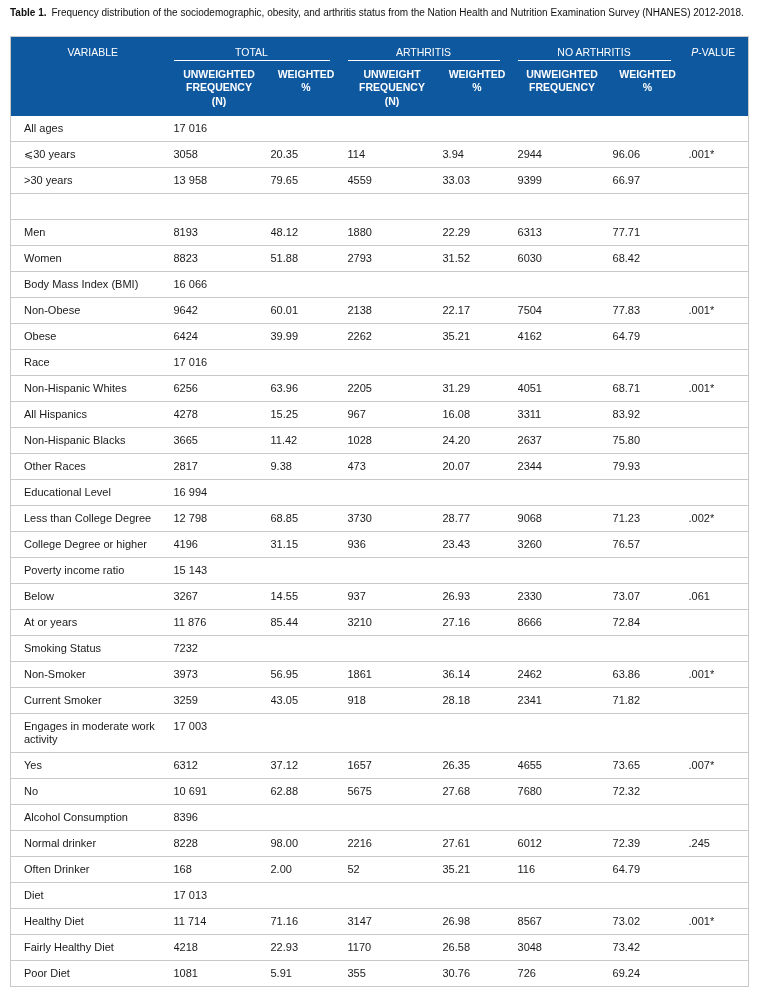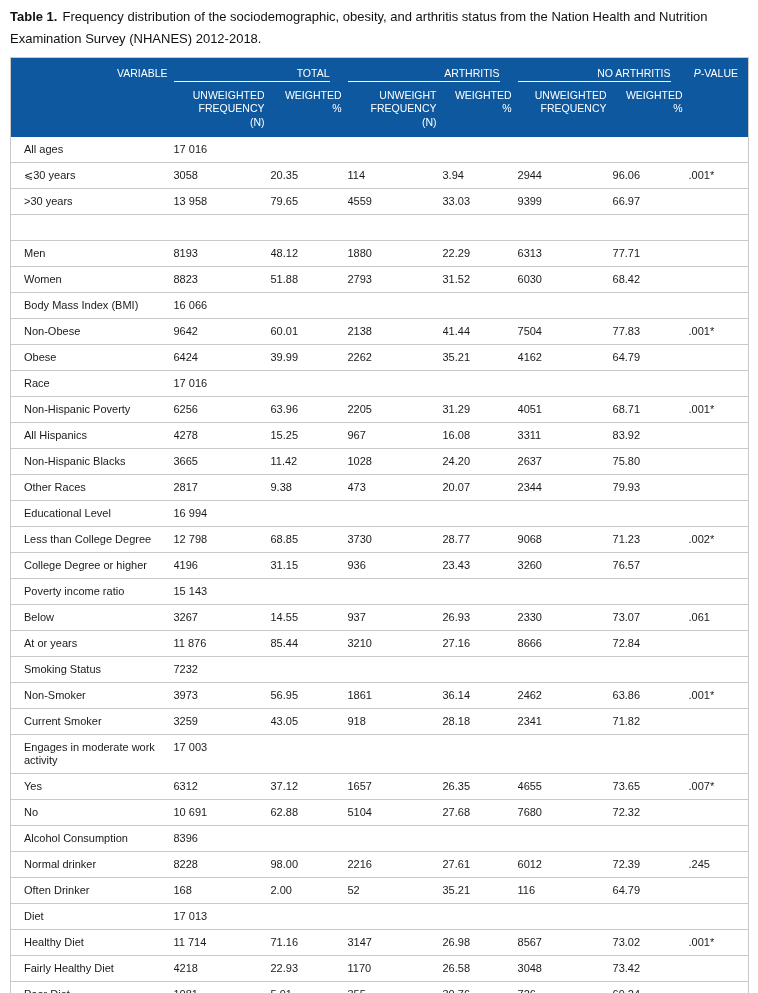--- a/index.html
+++ b/index.html
@@ -11,51 +11,52 @@
   *{box-sizing:border-box;}
   html,body{margin:0;padding:0;background:#ffffff;}
   body{
     width:758px;
     font-family:"Liberation Sans","DejaVu Sans",sans-serif;
     color:var(--text,#1a1a1a);
   }
   .page{padding:6px 10px 0 10px;width:758px;}
 
   
-  .caption{font-size:13px;line-height:22px;color:#111;margin:0 0 7px 0;}
+  .caption{font-size:10px;line-height:13px;color:#111;margin:0 0 17px 0;}
   .caption-label{font-weight:bold;margin-right:5px;}
 
   
   table.freq{
     width:738px;
     border-collapse:collapse;
     table-layout:fixed;
     border:1px solid var(--row_border,#c9c9c9);
   }
   thead th{
     background:var(--header_bg,#0e58a0);
     color:var(--header_text,#ffffff);
     font-weight:normal;
     font-size:10.5px;
     line-height:13.5px;
-    text-align:right;
+    text-align:center;
     vertical-align:top;
     padding:9px 6px 8px 0;
   }
   thead tr.group-row th{padding-bottom:0;}
   thead th.var-th{padding-left:7px;}
   thead th.p-th{padding-right:10px;}
   .group-label{
     border-bottom:1px solid var(--header_text,#ffffff);
     padding-bottom:0;
     margin-right:12px;
   }
   thead tr.sub-row th{
     padding-top:7px;
     white-space:pre-line;
+    font-weight:bold;
   }
   .italic{font-style:italic;}
 
   tbody td{
     font-size:11px;
     line-height:13px;
     color:var(--text,#1a1a1a);
     vertical-align:top;
     padding:6px 6px 6px 0;
     border-bottom:1px solid var(--row_border,#c9c9c9);
@@ -182,21 +183,21 @@
       <td></td>
       <td></td>
       <td></td>
       <td></td>
     </tr>
         <tr>
       <td>Non-Obese</td>
       <td>9642</td>
       <td>60.01</td>
       <td>2138</td>
-      <td>41.44</td>
+      <td>22.17</td>
       <td>7504</td>
       <td>77.83</td>
       <td>.001*</td>
     </tr>
         <tr>
       <td>Obese</td>
       <td>6424</td>
       <td>39.99</td>
       <td>2262</td>
       <td>35.21</td>
@@ -208,21 +209,21 @@
       <td>Race</td>
       <td>17 016</td>
       <td></td>
       <td></td>
       <td></td>
       <td></td>
       <td></td>
       <td></td>
     </tr>
         <tr>
-      <td>Non-Hispanic Poverty</td>
+      <td>Non-Hispanic Whites</td>
       <td>6256</td>
       <td>63.96</td>
       <td>2205</td>
       <td>31.29</td>
       <td>4051</td>
       <td>68.71</td>
       <td>.001*</td>
     </tr>
         <tr>
       <td>All Hispanics</td>
@@ -361,21 +362,21 @@
       <td>1657</td>
       <td>26.35</td>
       <td>4655</td>
       <td>73.65</td>
       <td>.007*</td>
     </tr>
         <tr>
       <td>No</td>
       <td>10 691</td>
       <td>62.88</td>
-      <td>5104</td>
+      <td>5675</td>
       <td>27.68</td>
       <td>7680</td>
       <td>72.32</td>
       <td></td>
     </tr>
         <tr>
       <td>Alcohol Consumption</td>
       <td>8396</td>
       <td></td>
       <td></td>

